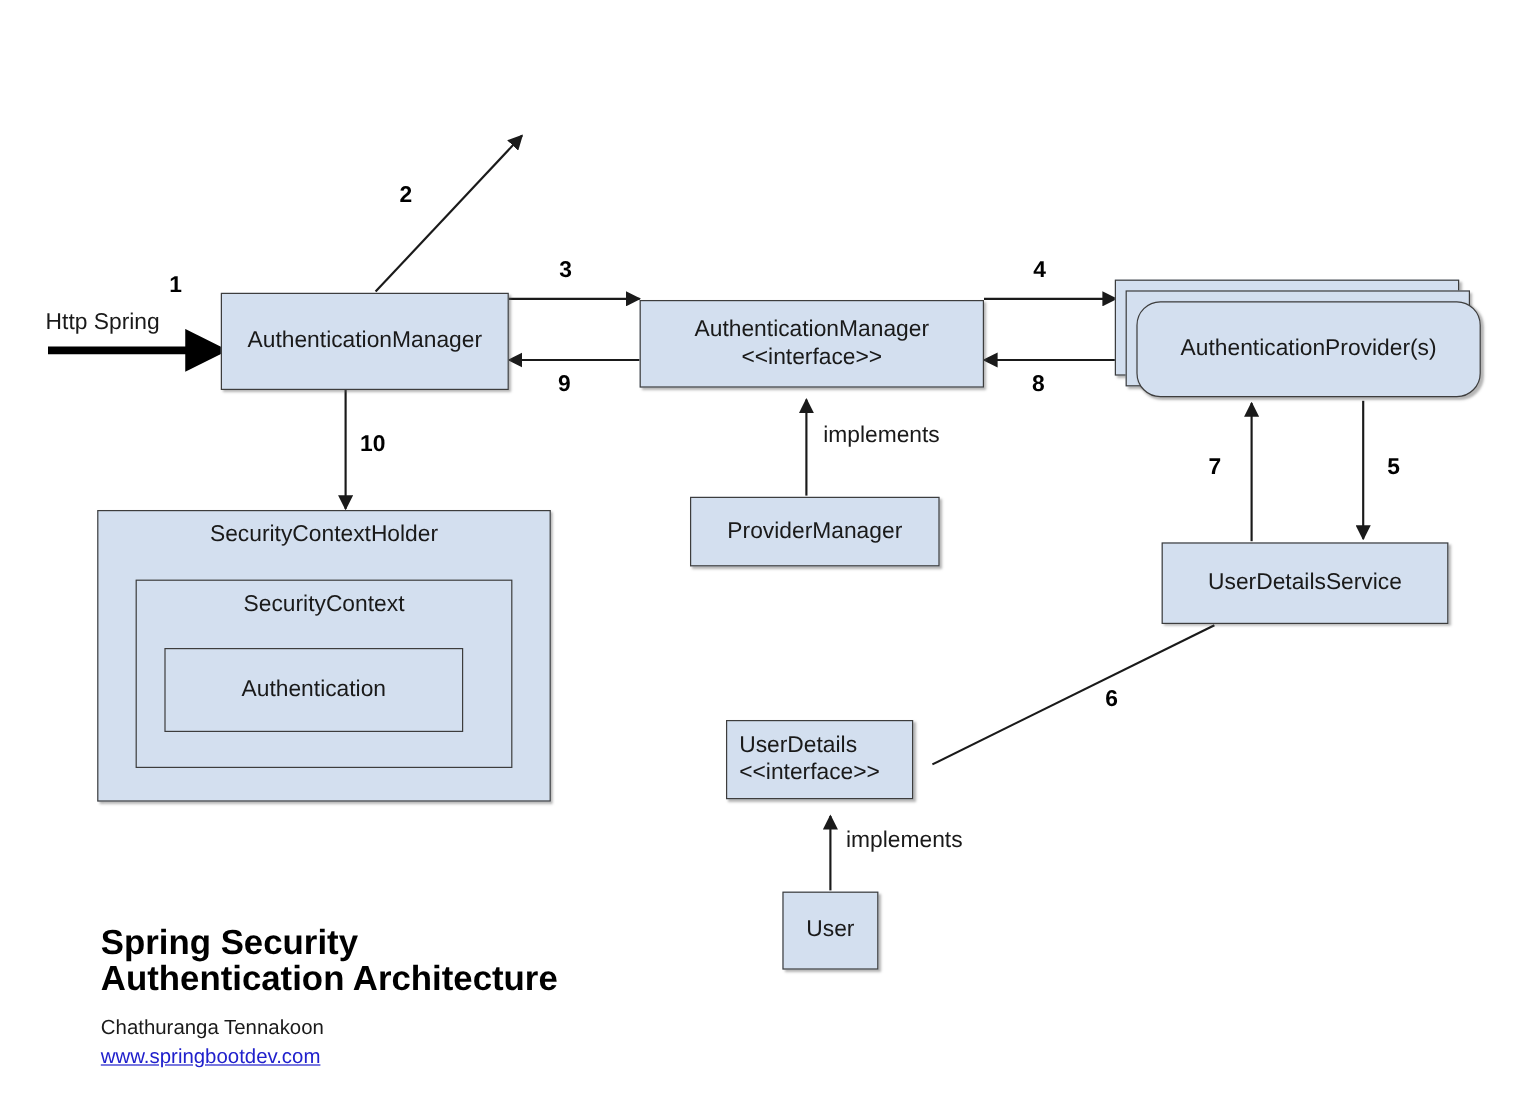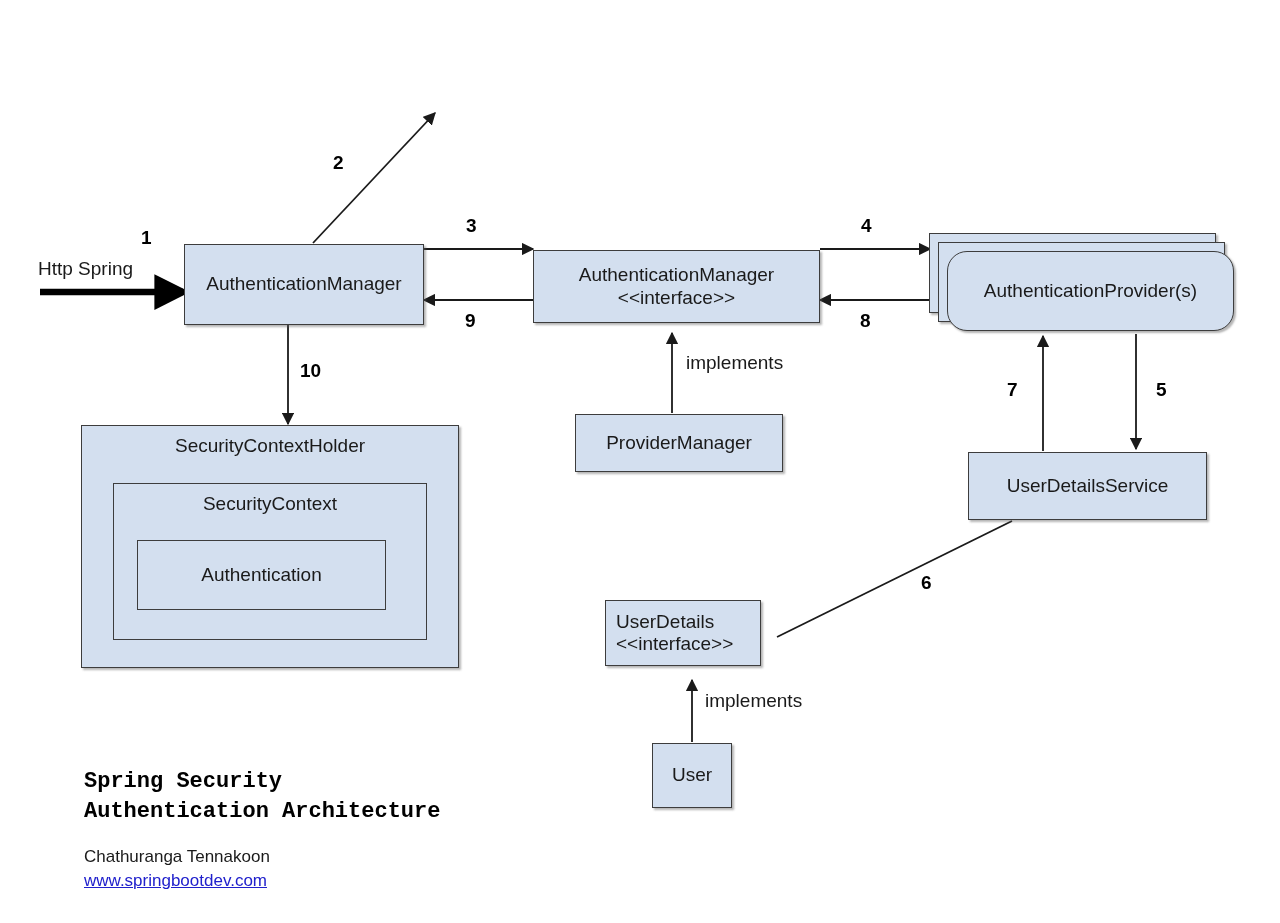--- a/index.html
+++ b/index.html
@@ -72,26 +72,25 @@
     white-space: nowrap;
   }
   .text-label {
     position: absolute;
     font-size: 19px;
     color: #1a1a1a;
     white-space: nowrap;
   }
   .caption-title {
     position: absolute;
-    font-size: 22px;
+    font-size: 29px;
     font-weight: bold;
     color: #000000;
     line-height: 1.35;
     white-space: nowrap;
-    font-family: Liberation Mono, monospace;
   }
   .caption-author {
     position: absolute;
     font-size: 17px;
     color: #1a1a1a;
     white-space: nowrap;
   }
   .caption-link {
     position: absolute;
     font-size: 17px;

